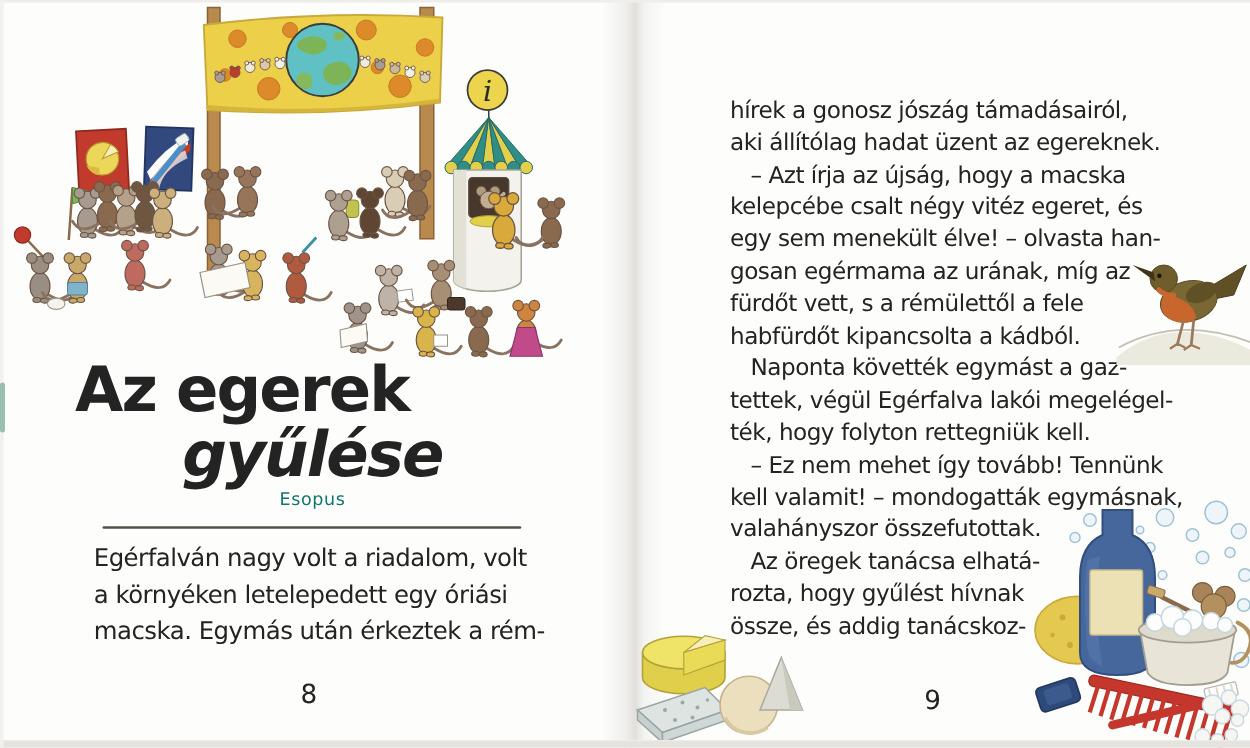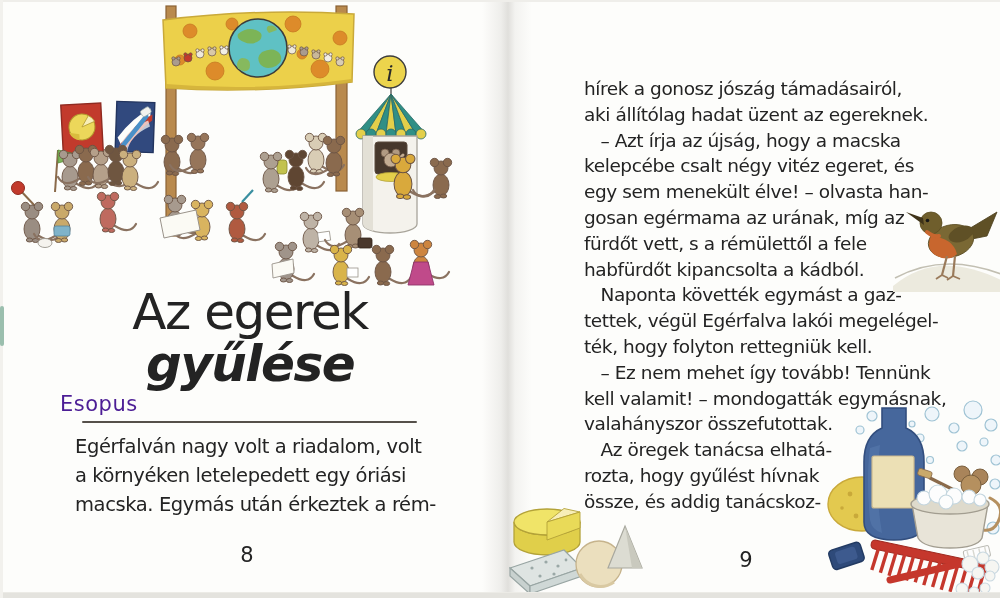--- a/index.html
+++ b/index.html
@@ -14,23 +14,23 @@
   #edge-top{left:0;top:0;width:1000px;height:2px;background:#efeeea;}
   #edge-bottom{left:0;top:592px;width:1000px;height:6px;background:#e4e3de;border-top:1px solid #ecebe6;}
   #edge-left{left:0;top:0;width:3px;height:598px;background:#f2f1ed;}
   #edge-left-teal{left:0;top:306px;width:4px;height:40px;background:#9bbfae;border-radius:2px;}
   
   #gutter{
     left:482px;top:0;width:50px;height:598px;
     background:linear-gradient(90deg,rgba(110,105,95,0) 0%,rgba(110,105,95,0.10) 38%,rgba(110,105,95,0.20) 52%,rgba(110,105,95,0.07) 66%,rgba(110,105,95,0) 100%);
   }
   
-  #title-1{left:60px;top:286px;width:380px;text-align:center;font-size:50px;font-weight:normal;letter-spacing:-1.5px;line-height:52px;}
+  #title-1{left:60px;top:286px;width:380px;font-size:50px;font-weight:bold;letter-spacing:-1.5px;line-height:52px;}
   #title-2{left:60px;top:338px;width:380px;text-align:center;font-size:50px;font-weight:bold;letter-spacing:-1.5px;line-height:52px;font-style:italic;}
-  #author{left:60px;top:392px;width:380px;font-size:21px;letter-spacing:.5px;color:#4c1d95;}
+  #author{left:60px;top:392px;width:380px;text-align:center;font-size:14px;letter-spacing:.5px;color:#0f766e;}
   #author-rule{left:82px;top:421px;width:335px;height:2px;background:#55504a;border-radius:1px;}
   #left-paragraph{left:75px;top:432px;font-size:19.5px;letter-spacing:-0.4px;line-height:29px;white-space:pre;}
   #page-num-left{left:227px;top:543px;width:40px;text-align:center;font-size:21px;}
   
   #right-text{left:584px;top:76px;font-size:18.5px;letter-spacing:-0.4px;line-height:25.8px;white-space:pre;}
   #page-num-right{left:726px;top:548px;width:40px;text-align:center;font-size:21px;}
   svg{display:block;}
 </style>
 </head>
 <body>

